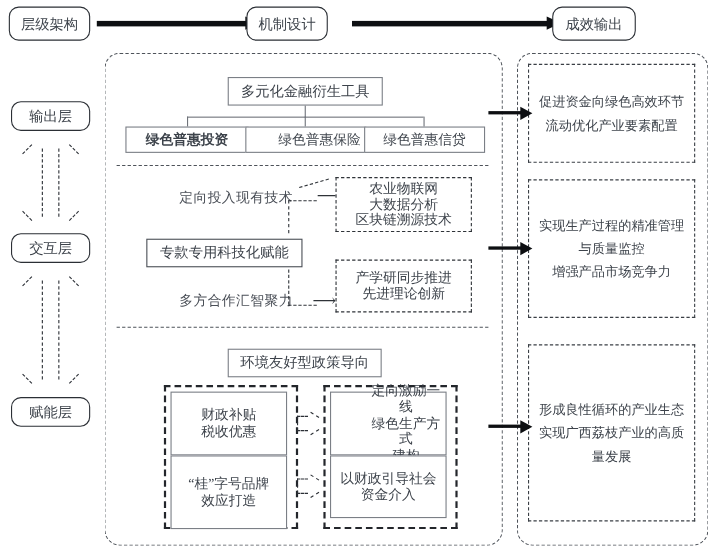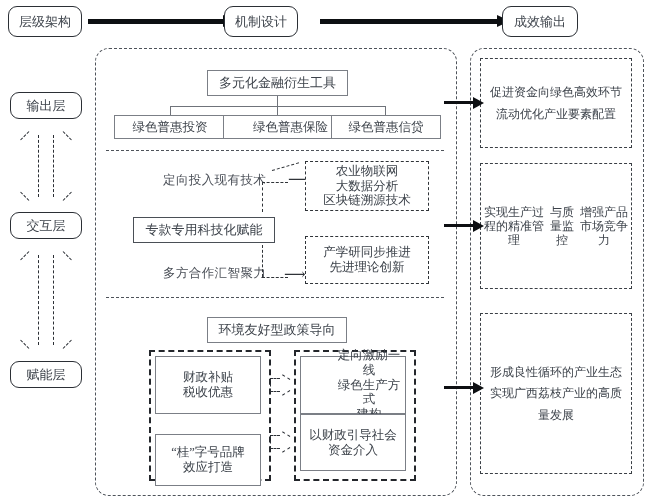--- a/index.html
+++ b/index.html
@@ -157,21 +157,21 @@
   <div class="sep" style="left:106px;top:297px;width:338px;"></div>
 
   <div class="box solid t13" style="left:207px;top:70px;width:141px;height:26px;">多元化金融衍生工具</div>
 
   <div class="ln vln" style="left:277px;top:96px;height:11px;"></div>
   <div class="ln hln" style="left:170px;top:106px;width:215px;"></div>
   <div class="ln vln" style="left:170px;top:106px;height:10px;"></div>
   <div class="ln vln" style="left:277px;top:106px;height:10px;"></div>
   <div class="ln vln" style="left:385px;top:106px;height:10px;"></div>
 
-  <div class="box solid t12" style="left:114px;top:115px;width:112px;height:24px;">绿色普惠投资</div>
+  <div class="box solid t12" style="left:114px;top:115px;width:112px;height:24px;font-weight:bold;">绿色普惠投资</div>
   <div class="box solid t12" style="left:223px;top:115px;width:110px;height:24px;padding-left:25px;">绿色普惠保险</div>
   <div class="box solid t12" style="left:331px;top:115px;width:110px;height:24px;">绿色普惠信贷</div>
 
   <div class="lbl" style="left:163px;top:172px;">定向投入现有技术</div>
 
   <div class="lbl" style="left:163px;top:265px;">多方合作汇智聚力</div>
 
   <div class="box solid-strong t13" style="left:133px;top:217px;width:142px;height:26px;">专款专用科技化赋能</div>
 
   <div class="hook" style="left:258px;top:170px;width:50px;height:42px;">
@@ -201,21 +201,21 @@
   <div class="box solid t13" style="left:207px;top:317px;width:140px;height:26px;">环境友好型政策导向</div>
 
   <div class="group-dashed" style="position:absolute;left:149px;top:350px;width:118px;height:127px;"></div>
   <div class="group-dashed" style="position:absolute;left:294px;top:350px;width:118px;height:127px;"></div>
 
   <div class="box solid t12" style="left:155px;top:356px;width:106px;height:58px;flex-direction:column;">
     <span>财政补贴</span>
     <span>税收优惠</span>
   </div>
 
-  <div class="box solid t12" style="left:155px;top:414px;width:106px;height:52px;flex-direction:column;margin-top:20px;">
+  <div class="box solid t12" style="left:155px;top:414px;width:106px;height:67px;flex-direction:column;">
     <span>“桂”字号品牌</span>
     <span>效应打造</span>
   </div>
 
   <div class="box solid t12" style="left:300px;top:356px;width:106px;height:58px;flex-direction:column;padding-left:32px;">
     <span>定向激励一线</span>
     <span>绿色生产方式</span>
     <span>建构</span>
   </div>
 
@@ -240,21 +240,21 @@
   </div>
 
   <div class="container-dashed" style="position:absolute;left:470px;top:48px;width:172px;height:446px;"></div>
 
   <div class="box dashed-thin t115" style="left:480px;top:58px;width:152px;height:90px;flex-direction:column;">
     <span>促进资金向绿色高效环节</span>
     <span style="height:7px"></span>
     <span>流动优化产业要素配置</span>
   </div>
 
-  <div class="box dashed-thin t115" style="left:480px;top:163px;width:152px;height:126px;flex-direction:row;">
+  <div class="box dashed-thin t115" style="left:480px;top:163px;width:152px;height:126px;flex-direction:column;">
     <span>实现生产过程的精准管理</span>
     <span style="height:7px"></span>
     <span>与质量监控</span>
     <span style="height:7px"></span>
     <span>增强产品市场竞争力</span>
   </div>
 
   <div class="box dashed-thin t115" style="left:480px;top:313px;width:152px;height:161px;flex-direction:column;">
     <span>形成良性循环的产业生态</span>
     <span style="height:7px"></span>

